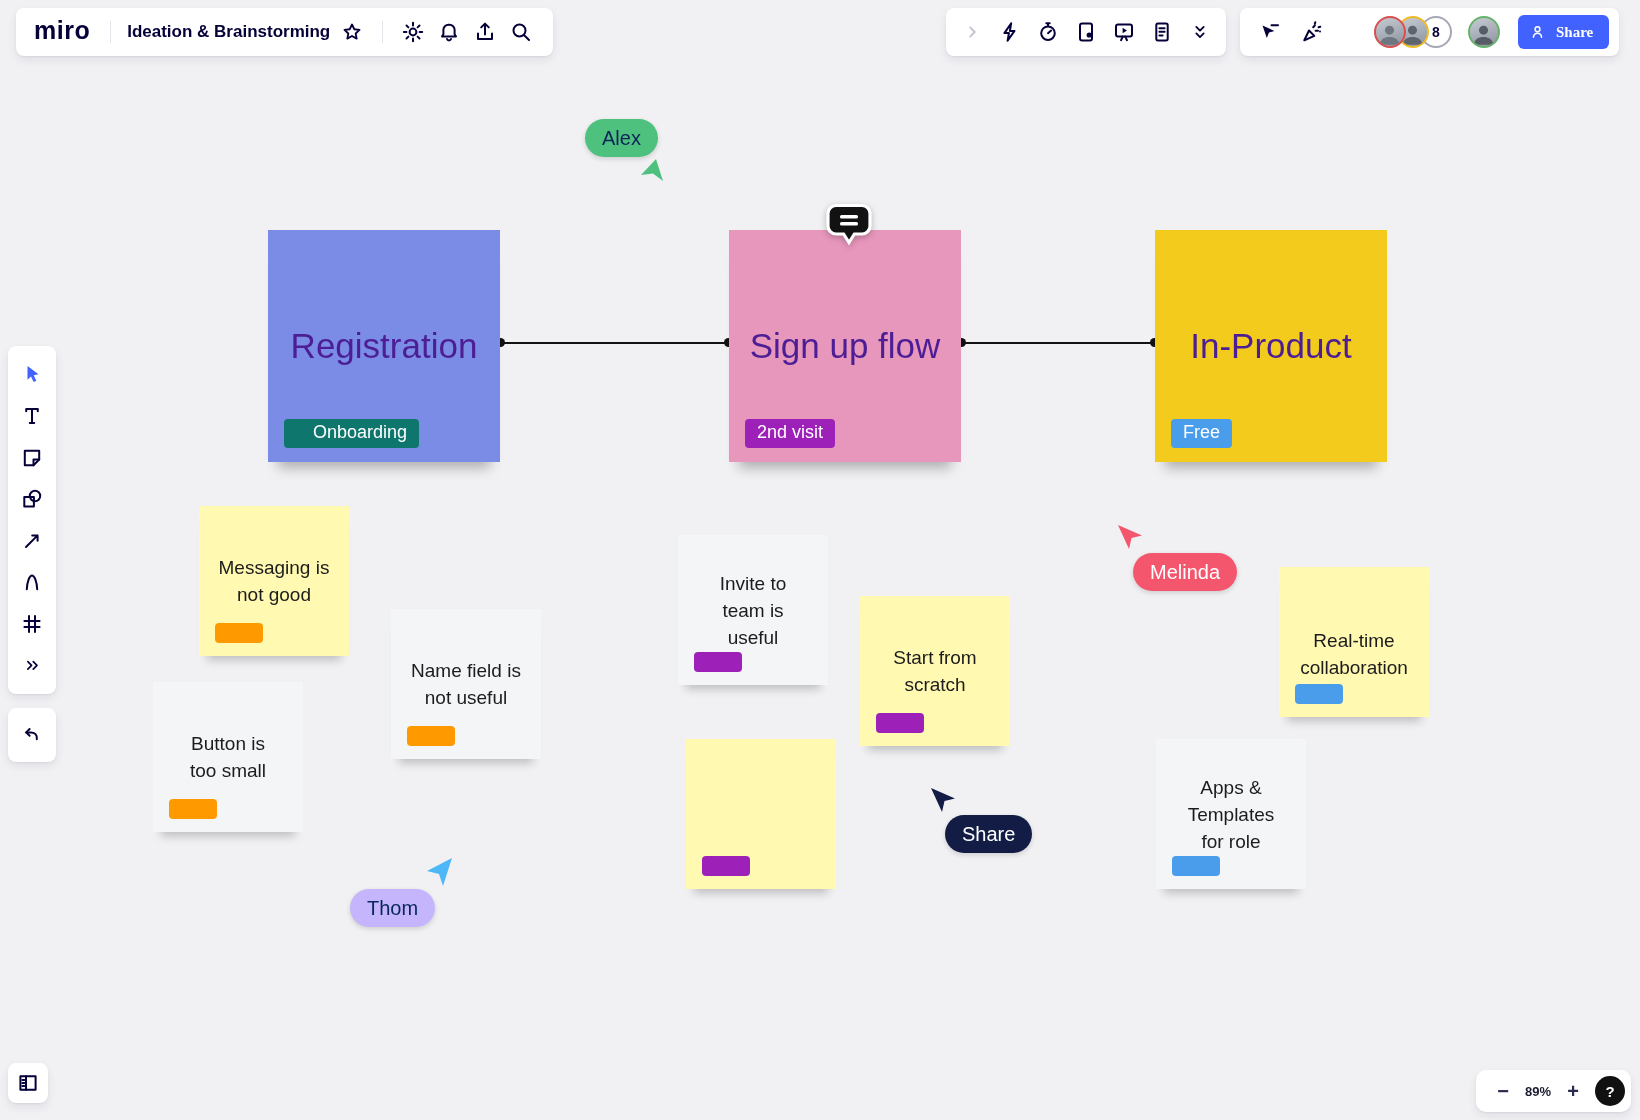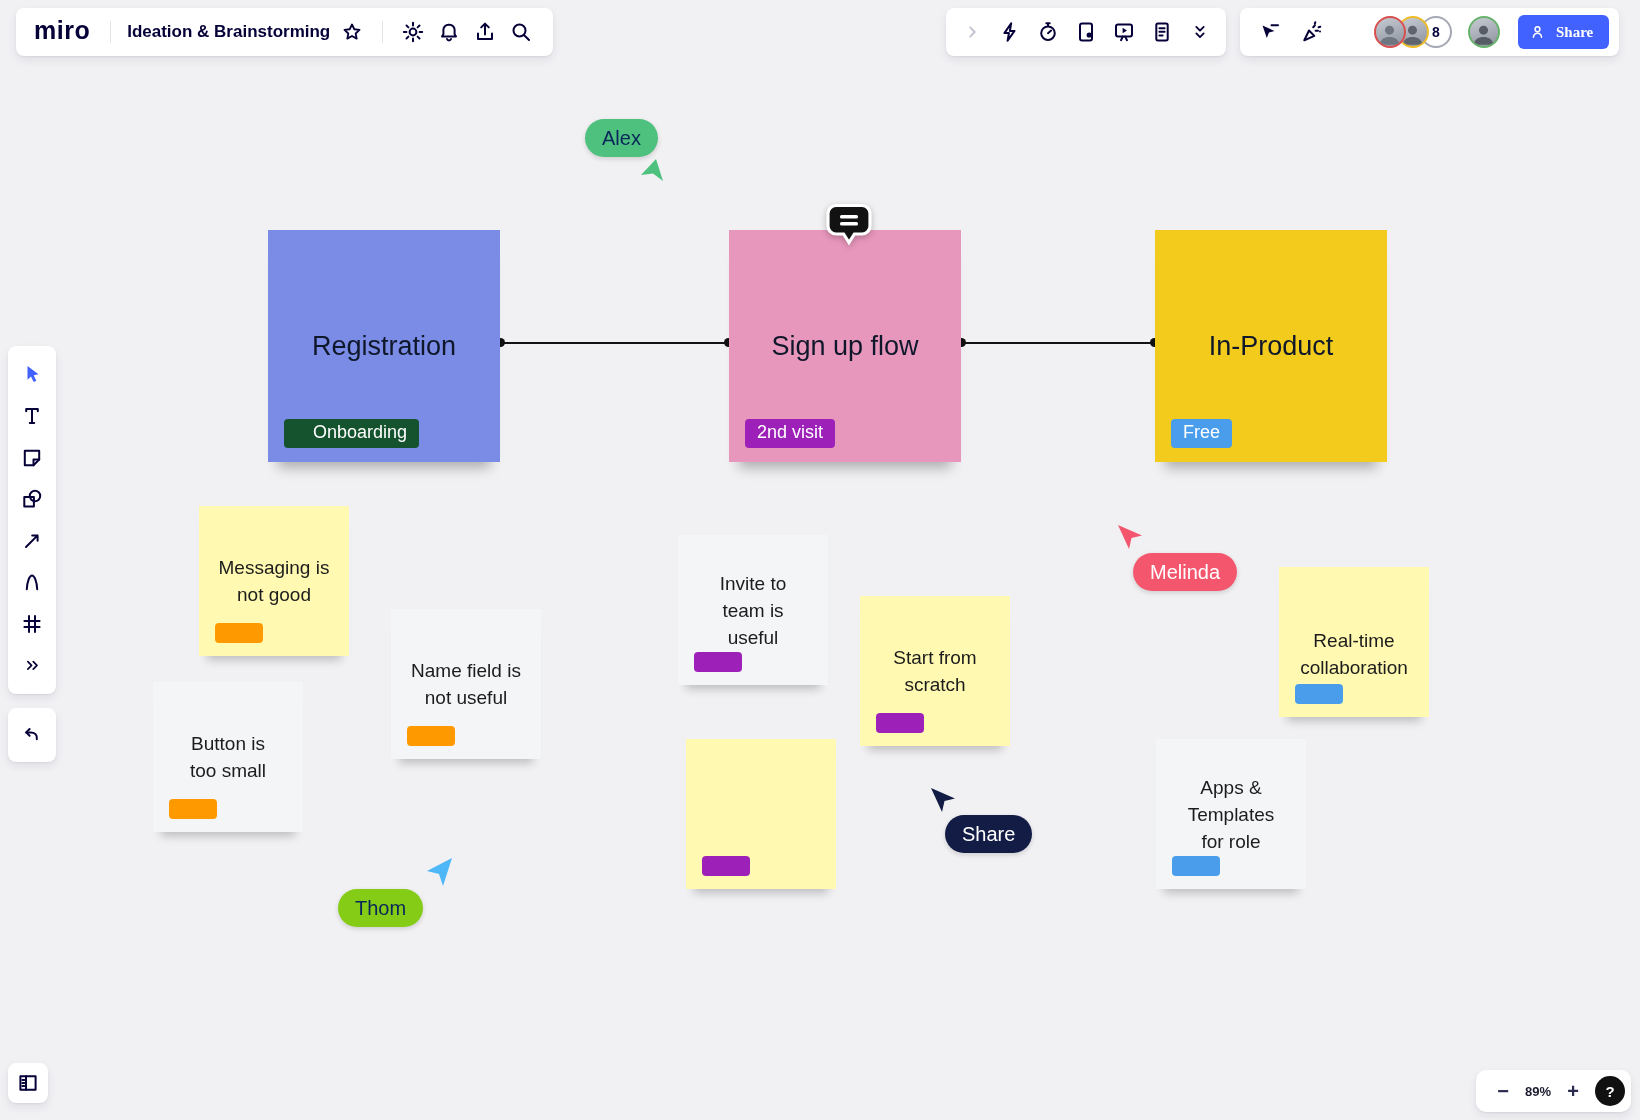--- a/index.html
+++ b/index.html
@@ -28,21 +28,21 @@
   
   #tool-panel { left:8px; top:346px; width:48px; height:348px; flex-direction:column; justify-content:space-evenly; padding:6px 0; }
   #undo-panel { left:8px; top:708px; width:48px; height:54px; justify-content:center; }
   .tool { width:40px; height:38px; display:flex; align-items:center; justify-content:center; border-radius:6px; cursor:pointer; }
 
   
   .connector { position:absolute; height:2px; background:#121212; }
   .dot { position:absolute; width:9px; height:9px; border-radius:50%; background:#121212; }
 
   .big-note { position:absolute; width:232px; height:232px; display:flex; align-items:center; justify-content:center; box-shadow:0 16px 12px -10px rgba(0,0,0,.28); cursor:pointer; }
-  .big-note .txt { font-size:27px; color:#0f172a; text-align:center; }
+  .big-note .txt { font-size:35px; color:#4c1d95; text-align:center; }
   .big-tag { position:absolute; left:16px; bottom:14px; padding:3px 12px 5px; border-radius:4px; color:#fff; font-size:18px; cursor:pointer; }
 
   .small-note { position:absolute; width:150px; height:150px; display:flex; align-items:center; justify-content:center; box-shadow:0 12px 9px -8px rgba(0,0,0,.22); cursor:pointer; }
   .small-note .txt { font-size:19px; line-height:27px; color:#1c1c1c; text-align:center; }
   .small-tag { position:absolute; left:16px; bottom:13px; width:48px; height:20px; border-radius:4px; cursor:pointer; }
 
   .cursor-pill { position:absolute; height:38px; padding:0 17px; border-radius:19px; display:flex; align-items:center; font-size:20px; box-shadow:0 2px 5px rgba(0,0,0,.15); }
   .cursor-arrow { position:absolute; }
 
   .comment-bubble { position:absolute; left:823px; top:202px; cursor:pointer; filter:drop-shadow(0 2px 3px rgba(0,0,0,.25)); }
@@ -238,21 +238,21 @@
 
 <div class="connector" style="left:500px; top:342px; width:229px;"></div>
 <div class="dot" style="left:496px; top:338px;"></div>
 <div class="dot" style="left:724px; top:338px;"></div>
 <div class="connector" style="left:961px; top:342px; width:194px;"></div>
 <div class="dot" style="left:957px; top:338px;"></div>
 <div class="dot" style="left:1150px; top:338px;"></div>
 
 <div class="big-note" style="left: 268px; top: 230px; background: rgb(123, 140, 230);">
   <div class="txt">Registration</div>
-  <div class="big-tag" style="background: #14532d; padding-left: 29px;">Onboarding</div>
+  <div class="big-tag" style="background: #0f766e; padding-left: 29px;">Onboarding</div>
 </div>
 
 <div class="big-note" style="left: 729px; top: 230px; background: rgb(232, 151, 188);">
   <div class="txt">Sign up flow</div>
   <div class="big-tag" style="background: rgb(157, 32, 184);">2nd visit</div>
 </div>
 
 <div class="big-note" style="left: 1155px; top: 230px; background: rgb(242, 203, 29);">
   <div class="txt">In-Product</div>
   <div class="big-tag" style="background: rgb(74, 157, 235);">Free</div>
@@ -316,21 +316,21 @@
 <div class="cursor-pill" style="left: 1133px; top: 553px; background: rgb(244, 86, 110); color: rgb(255, 255, 255);">Melinda</div>
 
 <svg class="cursor-arrow" style="left:929px; top:786px;" width="28" height="28" viewBox="0 0 28 28">
   <path d="M2 2l24 10.5-10.5 2.6L13 26z" fill="#121c45"></path>
 </svg>
 <div class="cursor-pill" style="left: 945px; top: 815px; background: rgb(18, 28, 69); color: rgb(255, 255, 255);">Share</div>
 
 <svg class="cursor-arrow" style="left:426px; top:857px;" width="28" height="30" viewBox="0 0 28 30">
   <path d="M26 1L17 29l-4-12L1 14z" fill="#4db7f8"></path>
 </svg>
-<div class="cursor-pill" style="left: 338px; top: 889px; background: #84cc16; color: rgb(9, 38, 90);">Thom</div>
+<div class="cursor-pill" style="left: 350px; top: 889px; background: #c4b5fd; color: rgb(9, 38, 90);">Thom</div>
 
 <div class="panel" id="frames-btn">
   <svg width="24" height="24" viewBox="0 0 24 24">
     <rect class="st" x="4.4" y="5.2" width="15.2" height="13.6"></rect>
     <path class="st" d="M10 5.2v13.6"></path>
     <path d="M6.4 9h1.8M6.4 12h1.8M6.4 15h1.8" stroke="#050038" stroke-width="2.2" stroke-linecap="round"></path>
   </svg>
 </div>
 
 <div class="panel" id="zoom-panel">

